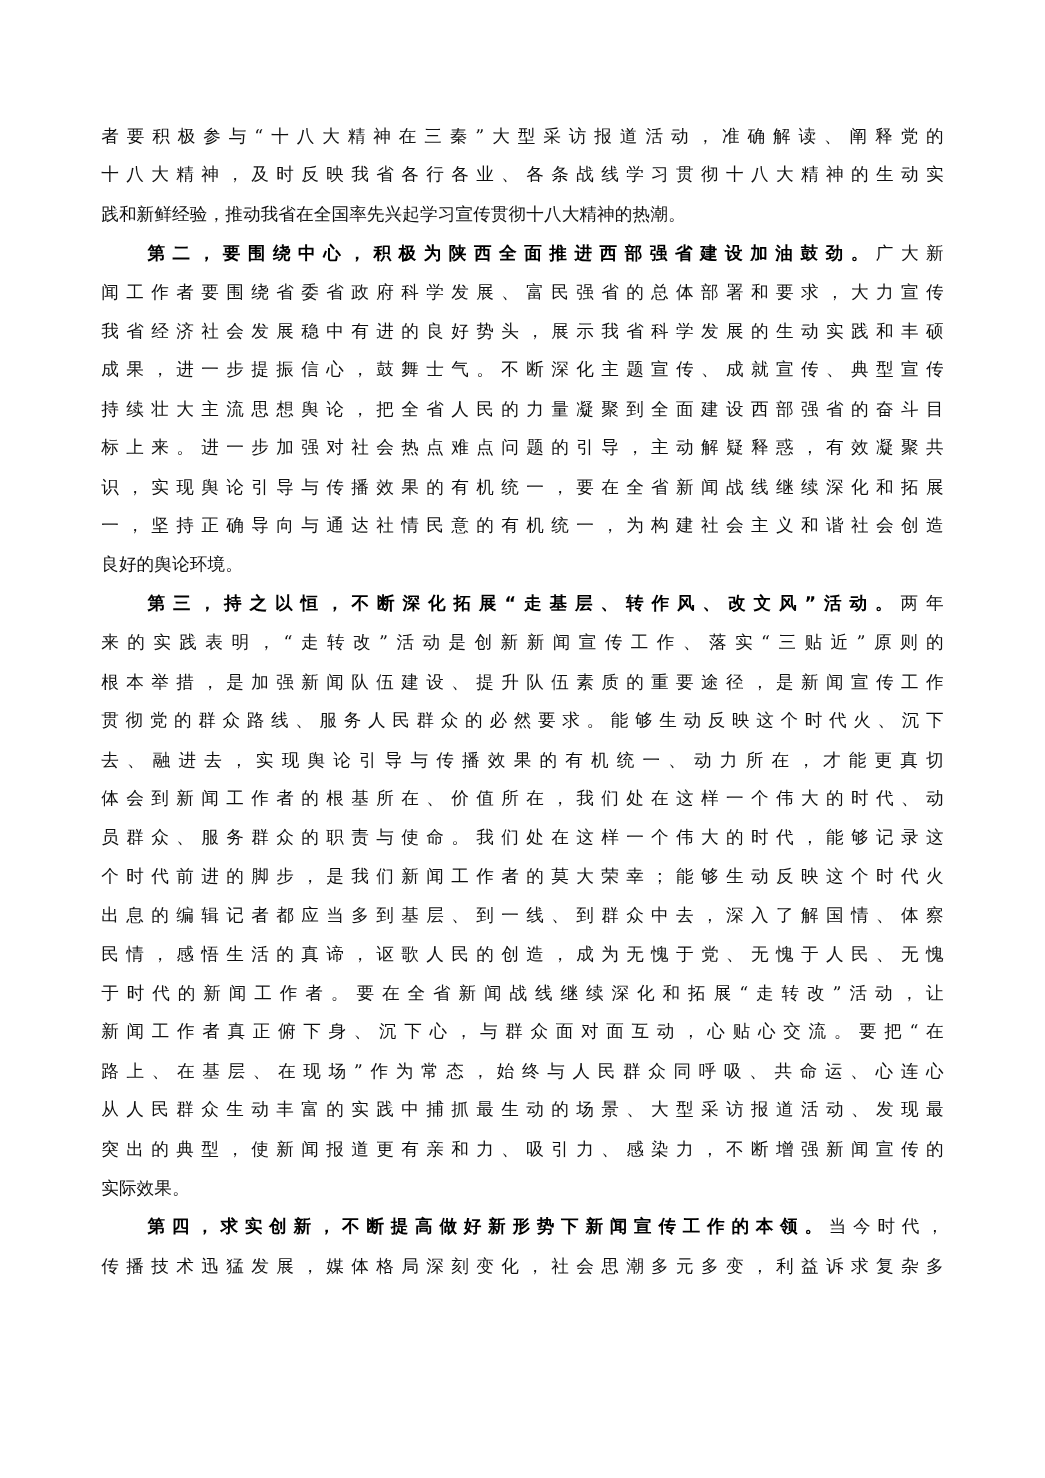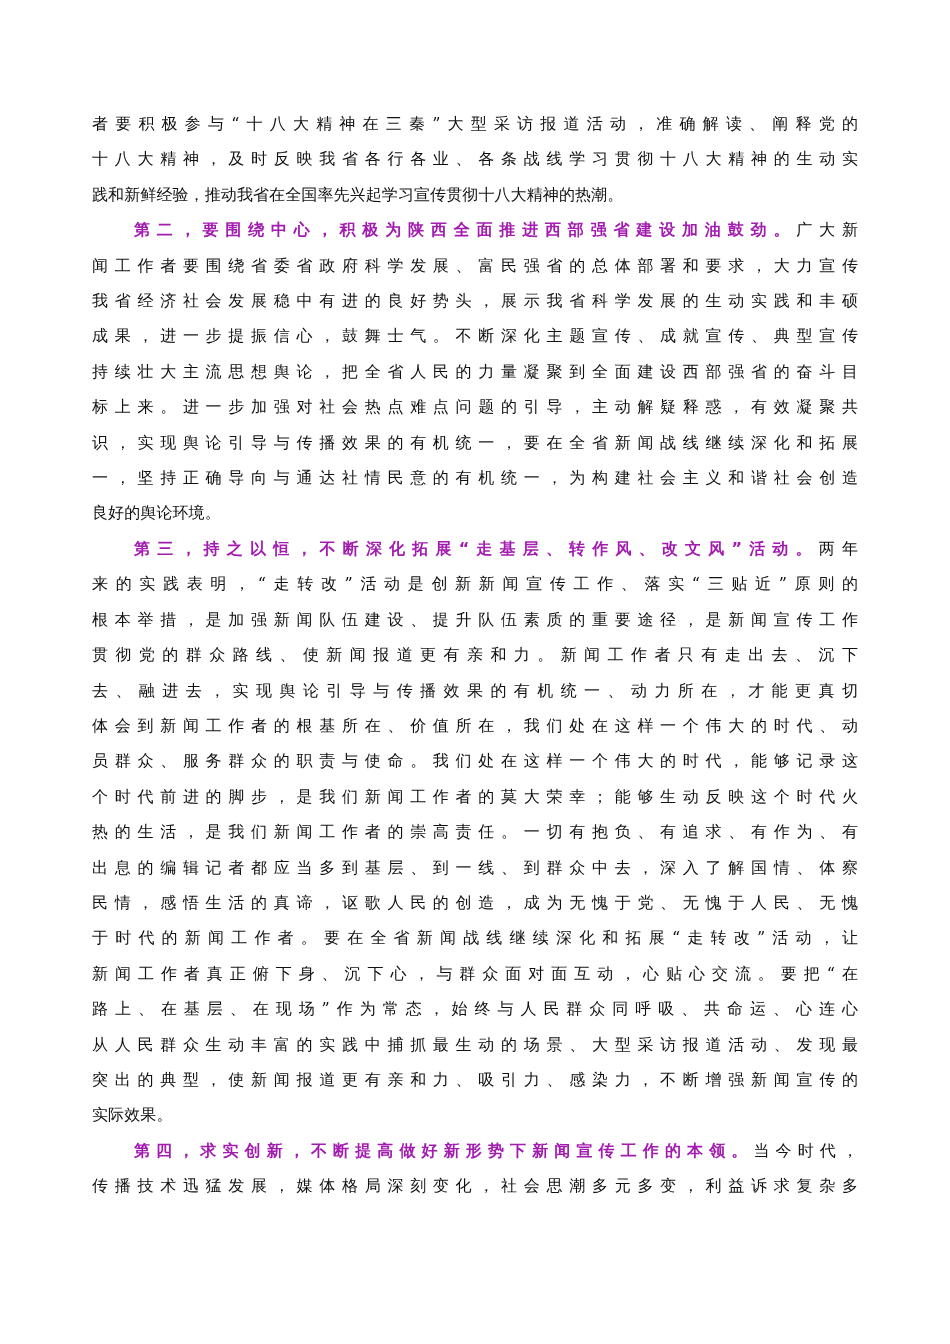--- a/index.html
+++ b/index.html
@@ -27,21 +27,21 @@
       word-break: break-all;
       letter-spacing: 0.1px;
     }
     .para {
       margin: 0;
       padding: 0;
     }
     .lead {
       font-weight: bold;
       font-family: "DejaVu Sans", "Liberation Sans", sans-serif;
-      color: #a21caf;
+      color: #000000;
     }
     .line {
       display: block;
       white-space: nowrap;
       text-align-last: justify;
     }
     .line.last {
       text-align-last: left;
     }
     .line.first-indent {
@@ -68,26 +68,25 @@
     <span class="line">标上来。进一步加强对社会热点难点问题的引导，主动解疑释惑，有效凝聚共</span>
     <span class="line">识，实现舆论引导与传播效果的有机统一，要在全省新闻战线继续深化和拓展</span>
     <span class="line">一，坚持正确导向与通达社情民意的有机统一，为构建社会主义和谐社会创造</span>
     <span class="line last">良好的舆论环境。</span>
   </div>
 
   <div class="para">
     <span class="line first-indent"><span class="lead">第三，持之以恒，不断深化拓展“走基层、转作风、改文风”活动。</span><span>两年</span></span>
     <span class="line">来的实践表明，“走转改”活动是创新新闻宣传工作、落实“三贴近”原则的</span>
     <span class="line">根本举措，是加强新闻队伍建设、提升队伍素质的重要途径，是新闻宣传工作</span>
-    <span class="line">贯彻党的群众路线、使新闻报道更有亲和力。新闻工作者只有走出去、沉下</span>
+    <span class="line">贯彻党的群众路线、服务人民群众的必然要求。能够生动反映这个时代火、沉下</span>
     <span class="line">去、融进去，实现舆论引导与传播效果的有机统一、动力所在，才能更真切</span>
     <span class="line">体会到新闻工作者的根基所在、价值所在，我们处在这样一个伟大的时代、动</span>
     <span class="line">员群众、服务群众的职责与使命。我们处在这样一个伟大的时代，能够记录这</span>
     <span class="line">个时代前进的脚步，是我们新闻工作者的莫大荣幸；能够生动反映这个时代火</span>
-    <span class="line">热的生活，是我们新闻工作者的崇高责任。一切有抱负、有追求、有作为、有</span>
     <span class="line">出息的编辑记者都应当多到基层、到一线、到群众中去，深入了解国情、体察</span>
     <span class="line">民情，感悟生活的真谛，讴歌人民的创造，成为无愧于党、无愧于人民、无愧</span>
     <span class="line">于时代的新闻工作者。要在全省新闻战线继续深化和拓展“走转改”活动，让</span>
     <span class="line">新闻工作者真正俯下身、沉下心，与群众面对面互动，心贴心交流。要把“在</span>
     <span class="line">路上、在基层、在现场”作为常态，始终与人民群众同呼吸、共命运、心连心</span>
     <span class="line">从人民群众生动丰富的实践中捕抓最生动的场景、大型采访报道活动、发现最</span>
     <span class="line">突出的典型，使新闻报道更有亲和力、吸引力、感染力，不断增强新闻宣传的</span>
     <span class="line last">实际效果。</span>
   </div>
 

